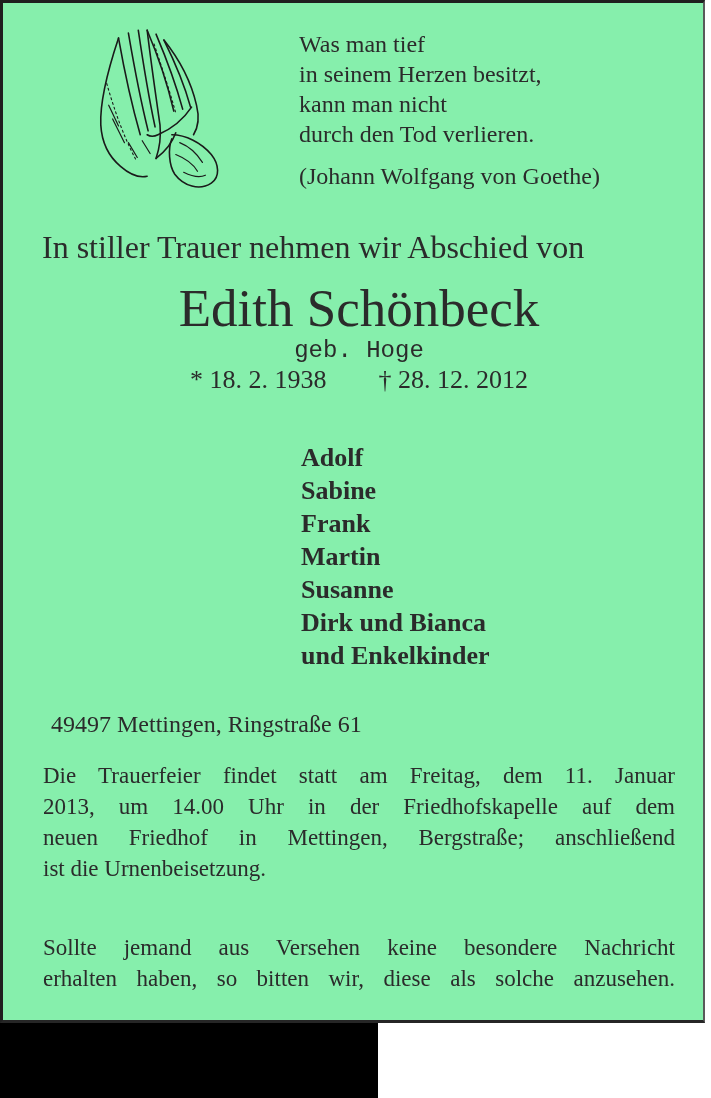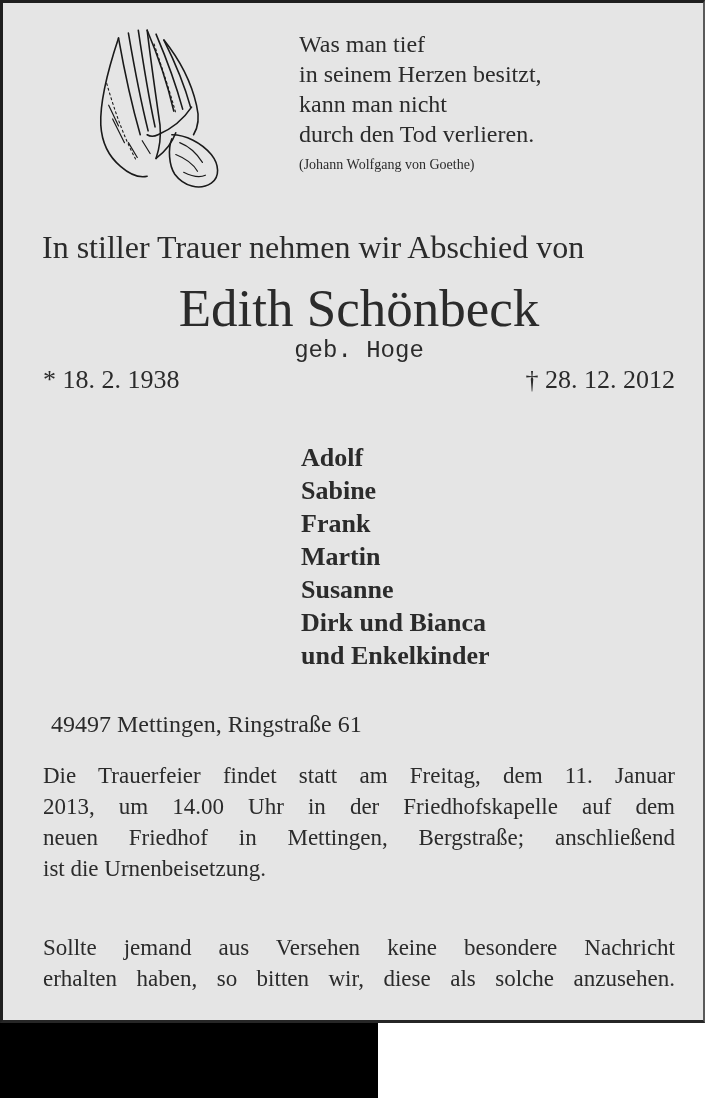--- a/index.html
+++ b/index.html
@@ -11,46 +11,46 @@
     color: #2b2b2b;
     overflow: hidden;
   }
   .notice-box {
     position: absolute; left: 0; top: 0;
     width: 700px; height: 1017px;
     border-top: 3px solid #1f1f1f;
     border-left: 3px solid #1f1f1f;
     border-bottom: 3px solid #262626;
     border-right: 2px solid #5a5a5a;
-    background: #e5e5e5;
+    background: #86efac;
   }
   .hands {
     position: absolute; left: 82px; top: 20px;
     width: 148px; height: 190px;
   }
   .quote {
     position: absolute; left: 296px; top: 26px;
     font-size: 24px; line-height: 30px; white-space: nowrap;
   }
-  .quote .attribution { font-size: 14px; line-height: 31px; }
+  .quote .attribution { font-size: 24px; line-height: 31px; margin-top: 12px; }
   .intro {
     position: absolute; left: 39px; top: 226px;
     font-size: 32px; white-space: nowrap;
   }
   .name {
     position: absolute; left: 40px; top: 274px; width: 632px;
     font-size: 53px; line-height: 62px; text-align: center; white-space: nowrap;
   }
   .maiden {
     position: absolute; left: 40px; top: 334px; width: 632px;
     font-size: 24px; text-align: center; font-family: Liberation Mono, monospace;
   }
   .dates {
     position: absolute; left: 40px; top: 362px; width: 632px;
-    font-size: 26px; display: flex; justify-content: space-between; gap: 52px;
+    font-size: 26px; display: flex; justify-content: center; gap: 52px;
     white-space: nowrap;
   }
   .mourners {
     position: absolute; left: 298px; top: 438px;
     font-size: 26px; font-weight: bold; line-height: 33px; white-space: nowrap;
   }
   .address {
     position: absolute; left: 40px; top: 708px;
     font-size: 24px; white-space: nowrap; margin-left: 8px;
   }

